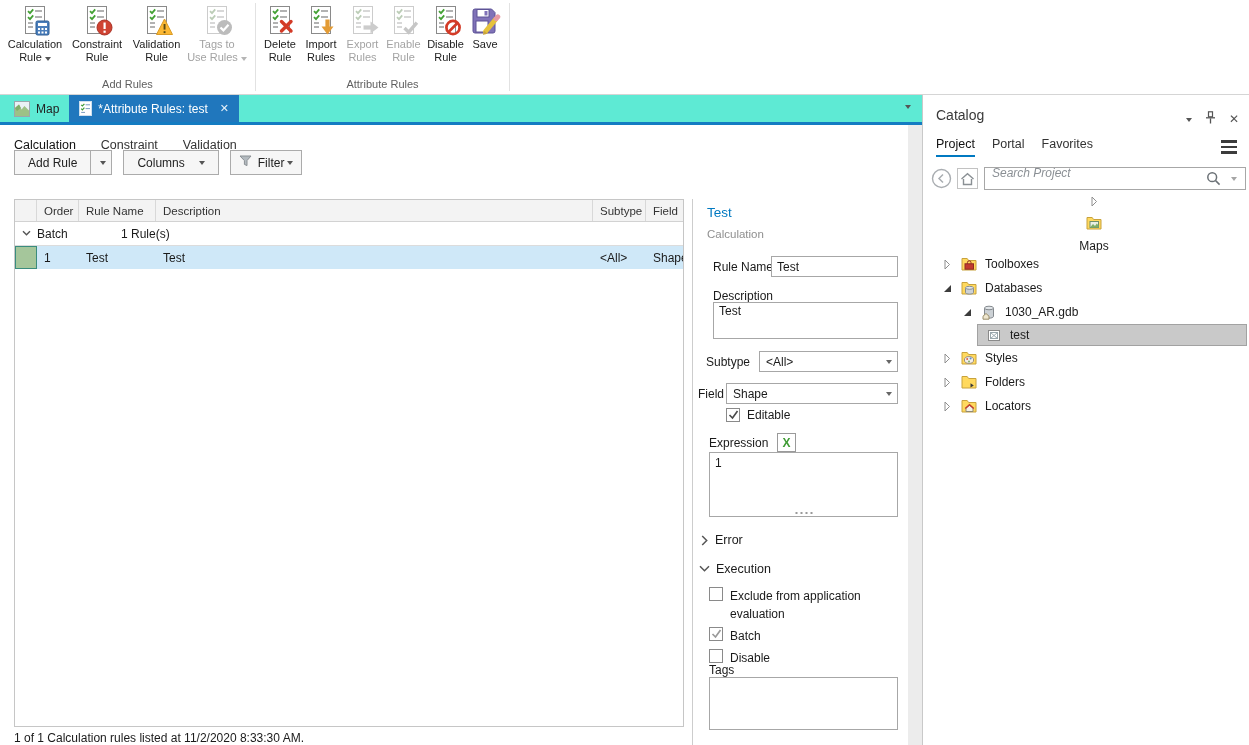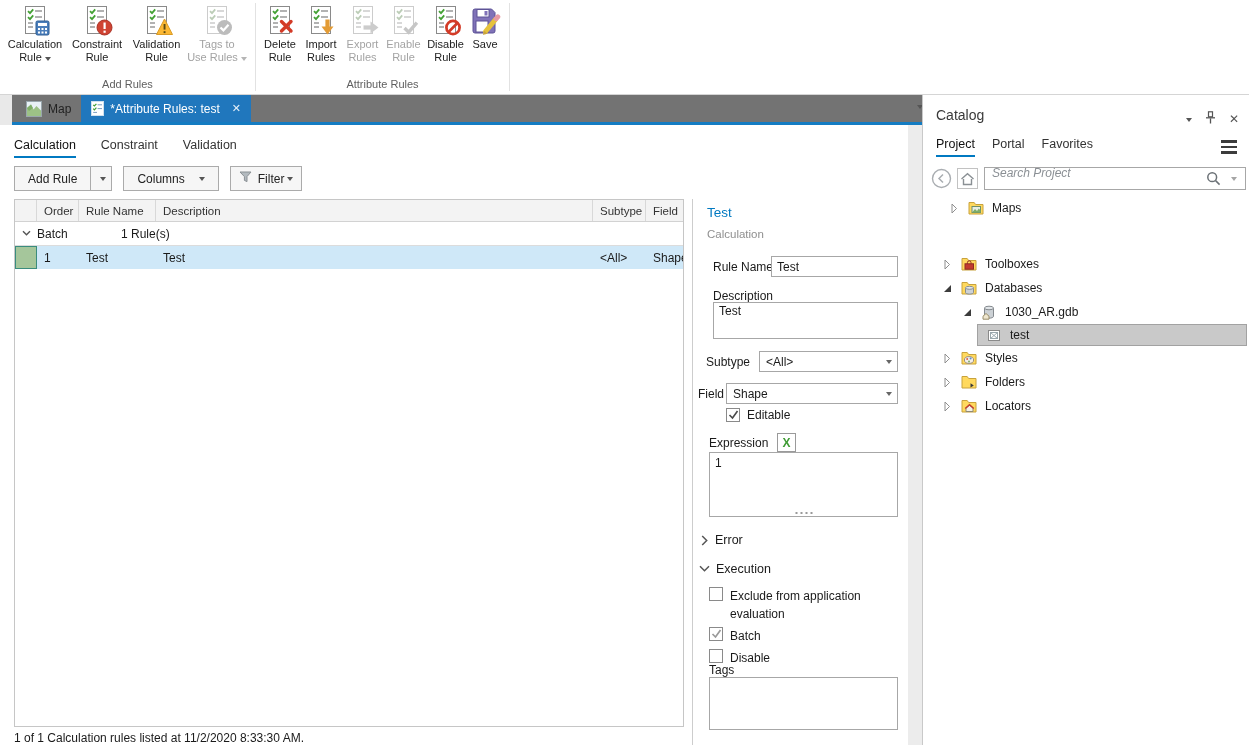--- a/index.html
+++ b/index.html
@@ -17,34 +17,34 @@
   .rbtn .ic{width:32px;height:32px;margin-bottom:1px;}
   .rlab{font-size:11px;line-height:13px;text-align:center;color:#222;}
   .rbtn.disabled .rlab{color:#a3a3a3;}
   .rlabel{font-size:11px;color:#5f5f5f;text-align:center;padding:1px 4px 4px;}
   .rsep{width:1px;background:#e2e2e2;margin:3px 0 3px 0;}
   .caret{display:inline-block;width:0;height:0;border:3.5px solid transparent;
          border-top:4px solid #555;margin-left:3px;vertical-align:middle;position:relative;top:2px;}
   .rbtn.disabled .caret{border-top-color:#b5b5b5;}
 
   
-  .tabstrip{position:absolute;left:12px;top:95px;width:922px;height:30px;background:#737373;}
+  .tabstrip{position:absolute;left:0;top:95px;width:922px;height:30px;background:#5eead4;}
   #doc-tabs{display:flex;height:27px;padding-left:4px;}
   .dtab{display:flex;align-items:center;gap:6px;padding:0 10px;font-size:12px;height:27px;color:#222;}
   .dtab.active{background:#2077bd;color:#fff;}
   .dtab .close{font-size:11px;margin-left:6px;color:#e8f1f9;}
   .strip-underline{position:absolute;left:0;top:27px;width:922px;height:3px;background:#147cc2;}
   .strip-caret{position:absolute;left:902px;top:10px;}
 
   
   .left-pane{position:absolute;left:0;top:125px;width:908px;height:620px;background:#fff;}
   .subtabs{position:absolute;left:14px;top:13px;display:flex;gap:25px;font-size:12.5px;}
   .subtab{color:#333;padding-bottom:4px;}
   .subtab.active{color:#111;border-bottom:2px solid #0079c1;}
-  .toolbar{position:absolute;left:14px;top:41px;display:flex;gap:11px;height:25px;}
+  .toolbar{position:absolute;left:14px;top:25px;display:flex;gap:11px;height:25px;}
   .tbtn{display:flex;align-items:center;border:1px solid #ababab;background:#f6f6f6;
         font-size:12px;color:#222;height:23px;box-sizing:border-box;height:25px;}
   .tbtn .seg{padding:0 13px;display:flex;align-items:center;height:100%;}
   .tbtn .dropseg{width:20px;display:flex;align-items:center;justify-content:center;
                  border-left:1px solid #ababab;height:100%;}
   .funnel{margin-left:8px;margin-right:6px;}
 
   .rules-table{position:absolute;left:14px;top:74px;width:670px;height:528px;
                border:1px solid #c6c6c6;background:#fff;box-sizing:border-box;}
   .thead{display:flex;height:21px;background:#f3f3f3;border-bottom:1px solid #d2d2d2;}
@@ -562,21 +562,21 @@
         </span>
       <input placeholder="Search Project" style="">
       <span class="mag" style="position:absolute;right:22px;top:4px;"><svg width="15" height="15" viewBox="0 0 15 15">
             <circle cx="6.2" cy="6.2" r="4.4" fill="none" stroke="#6b7176" stroke-width="1.5"></circle>
             <line x1="9.6" y1="9.6" x2="13.6" y2="13.6" stroke="#6b7176" stroke-width="1.5"></line>
           </svg></span>
       <span class="caret" style="position:absolute;right:6px;top:10px;border-top-color:#a5a5a5"></span>
     </div>
 
     <div class="cat-tree" id="cat-tree">
-        <div class="titem" style="padding-left: 25px;">
+        <div class="titem" style="padding-left: 18px; flex-direction: column;">
           <span class="arrow">
             <svg width="7" height="11" viewBox="0 0 7 11">
               <path d="M1 1l4.5 4.5L1 10z" fill="#fff" stroke="#8f8f8f"></path>
             </svg>
           </span>
           <span class="ticon"><svg width="16" height="16" viewBox="0 0 16 16">
               <path d="M1 2.5h5.2l1.4 2H15v9.5H1z" fill="#ffd95e" stroke="#c8a23c"></path>
               <rect x="4" y="6.5" width="8.5" height="6" fill="#e8efe4" stroke="#6f8f6a"></rect>
               <path d="M4 12.5l3-3.6 2 2.1 1.8-2.5 1.7 2v2z" fill="#7fae68"></path>
             </svg></span>

